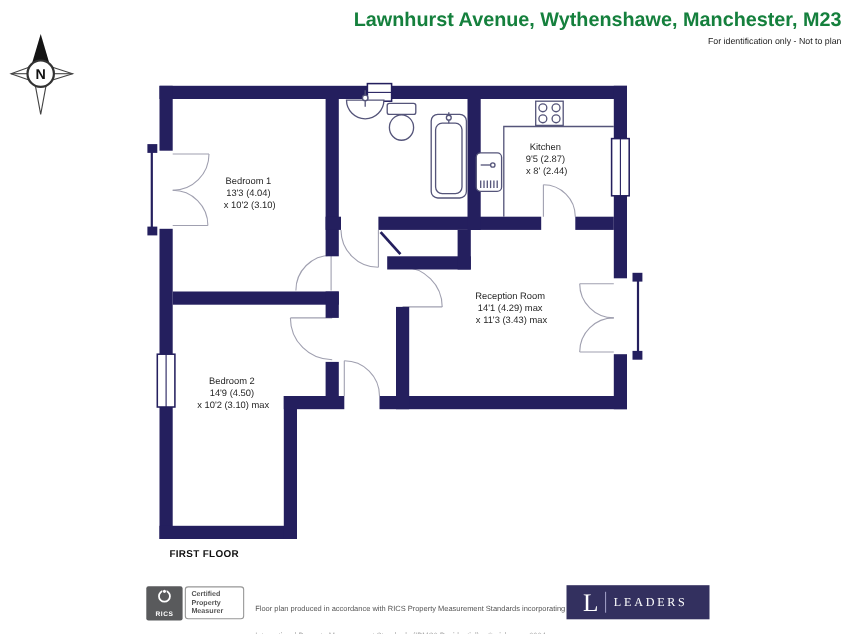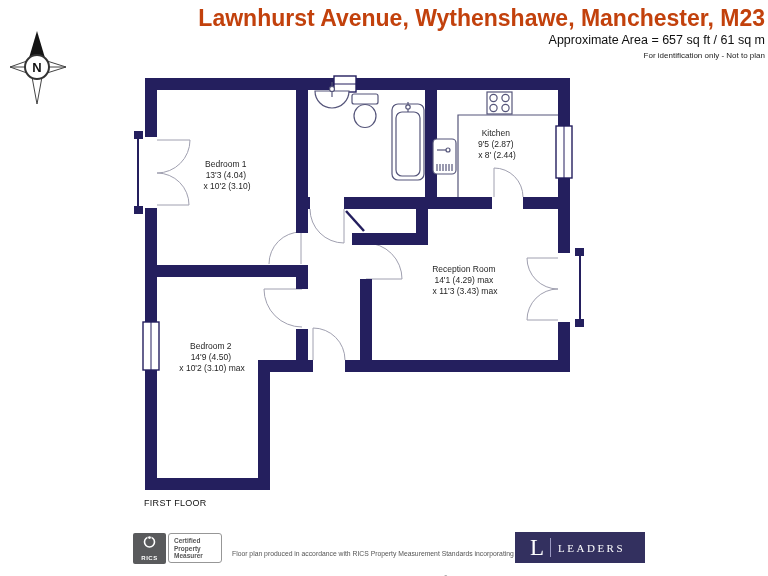--- a/index.html
+++ b/index.html
@@ -1,55 +1,54 @@
 <!DOCTYPE html>
 <html><head>
 <meta charset="utf-8">
 <style>
   html,body{margin:0;padding:0}
   body{
     width:768px;height:576px;position:relative;background:#ffffff;
     font-family:"Liberation Sans",sans-serif;overflow:hidden;
   }
   .hdr{position:absolute;top:7px;right:3px;text-align:right}
-  .hdr-title{font-size:23px;font-weight:bold;color:#c2410c;line-height:22px}
+  .hdr-title{font-size:18px;font-weight:bold;color:#15803d;line-height:22px}
   .hdr-area{font-size:12.5px;color:#101010;margin-top:4px}
   .hdr-note{font-size:8px;color:#222;margin-top:4px}
 
   .plan-svg{position:absolute;left:0;top:0}
 
   .wall{fill:#241f5e}
   .fix{fill:#ffffff;stroke:#55557a;stroke-width:1.2}
   .fixline{fill:none;stroke:#55557a;stroke-width:1.2}
   .arc{fill:none;stroke:#a0a0b0;stroke-width:1}
   .leaf{stroke:#a0a0b0;stroke-width:1;fill:none}
   .win{fill:#ffffff;stroke:#241f5e;stroke-width:1.4}
   .winline{stroke:#241f5e;stroke-width:1;fill:none}
   .frame{stroke:#241f5e;stroke-width:2;fill:none}
   .framesq{fill:#241f5e}
   .roomlabel{font-size:8.5px;fill:#1f1f1f;text-anchor:middle}
   .compass-line{stroke:#444;stroke-width:1;fill:#fff}
 
-  .floor-label{position:absolute;left:144px;top:498px;font-size:9px;font-weight:400;color:#111;letter-spacing:.3px}
+  .floor-label{position:absolute;left:154px;top:498px;font-size:9px;font-weight:700;color:#111;letter-spacing:.3px}
 
   .rics-box{position:absolute;left:133px;top:533px;width:33px;height:31px;background:#595a5c;border-radius:2px;color:#fff;text-align:center}
   .rics-org{font-size:6px;font-weight:bold;letter-spacing:.5px;margin-top:1px}
   .cert-box{position:absolute;left:168px;top:533px;width:54px;height:30px;border:1px solid #979797;border-radius:3px;box-sizing:border-box;padding:3px 0 0 5px;font-size:6.5px;font-weight:bold;color:#555;line-height:7.5px}
   .foot-text{position:absolute;left:232px;top:534px;font-size:6.8px;color:#555;line-height:8.2px;white-space:pre}
   .leaders-box{position:absolute;left:515px;top:532px;width:130px;height:31px;background:#33305f;color:#fff;display:flex;align-items:center;font-family:"Liberation Serif",serif}
   .leaders-L{font-size:23px;padding-left:15px;line-height:31px}
   .leaders-div{width:1px;height:19px;background:#9a98c0;margin:0 7px 0 6px}
   .leaders-name{font-size:11px;letter-spacing:2.5px}
 </style>
 </head>
 <body>
 
 <div class="hdr">
   <div class="hdr-title">Lawnhurst Avenue, Wythenshawe, Manchester, M23</div>
-  <div class="hdr-area">Approximate Area = 657 sq ft / 61 sq m</div>
   <div class="hdr-note">For identification only - Not to plan</div>
 </div>
 
 <svg class="plan-svg" width="768" height="576" viewBox="0 0 768 576">
 
   <g>
     <polygon points="37,31 45,58 29,58" fill="#141414"></polygon>
     <polygon class="compass-line" points="37,104 42,77 32,77"></polygon>
     <polygon class="compass-line" points="10,67 27,61 27,73"></polygon>
     <polygon class="compass-line" points="66,67 47,61 47,73"></polygon>

